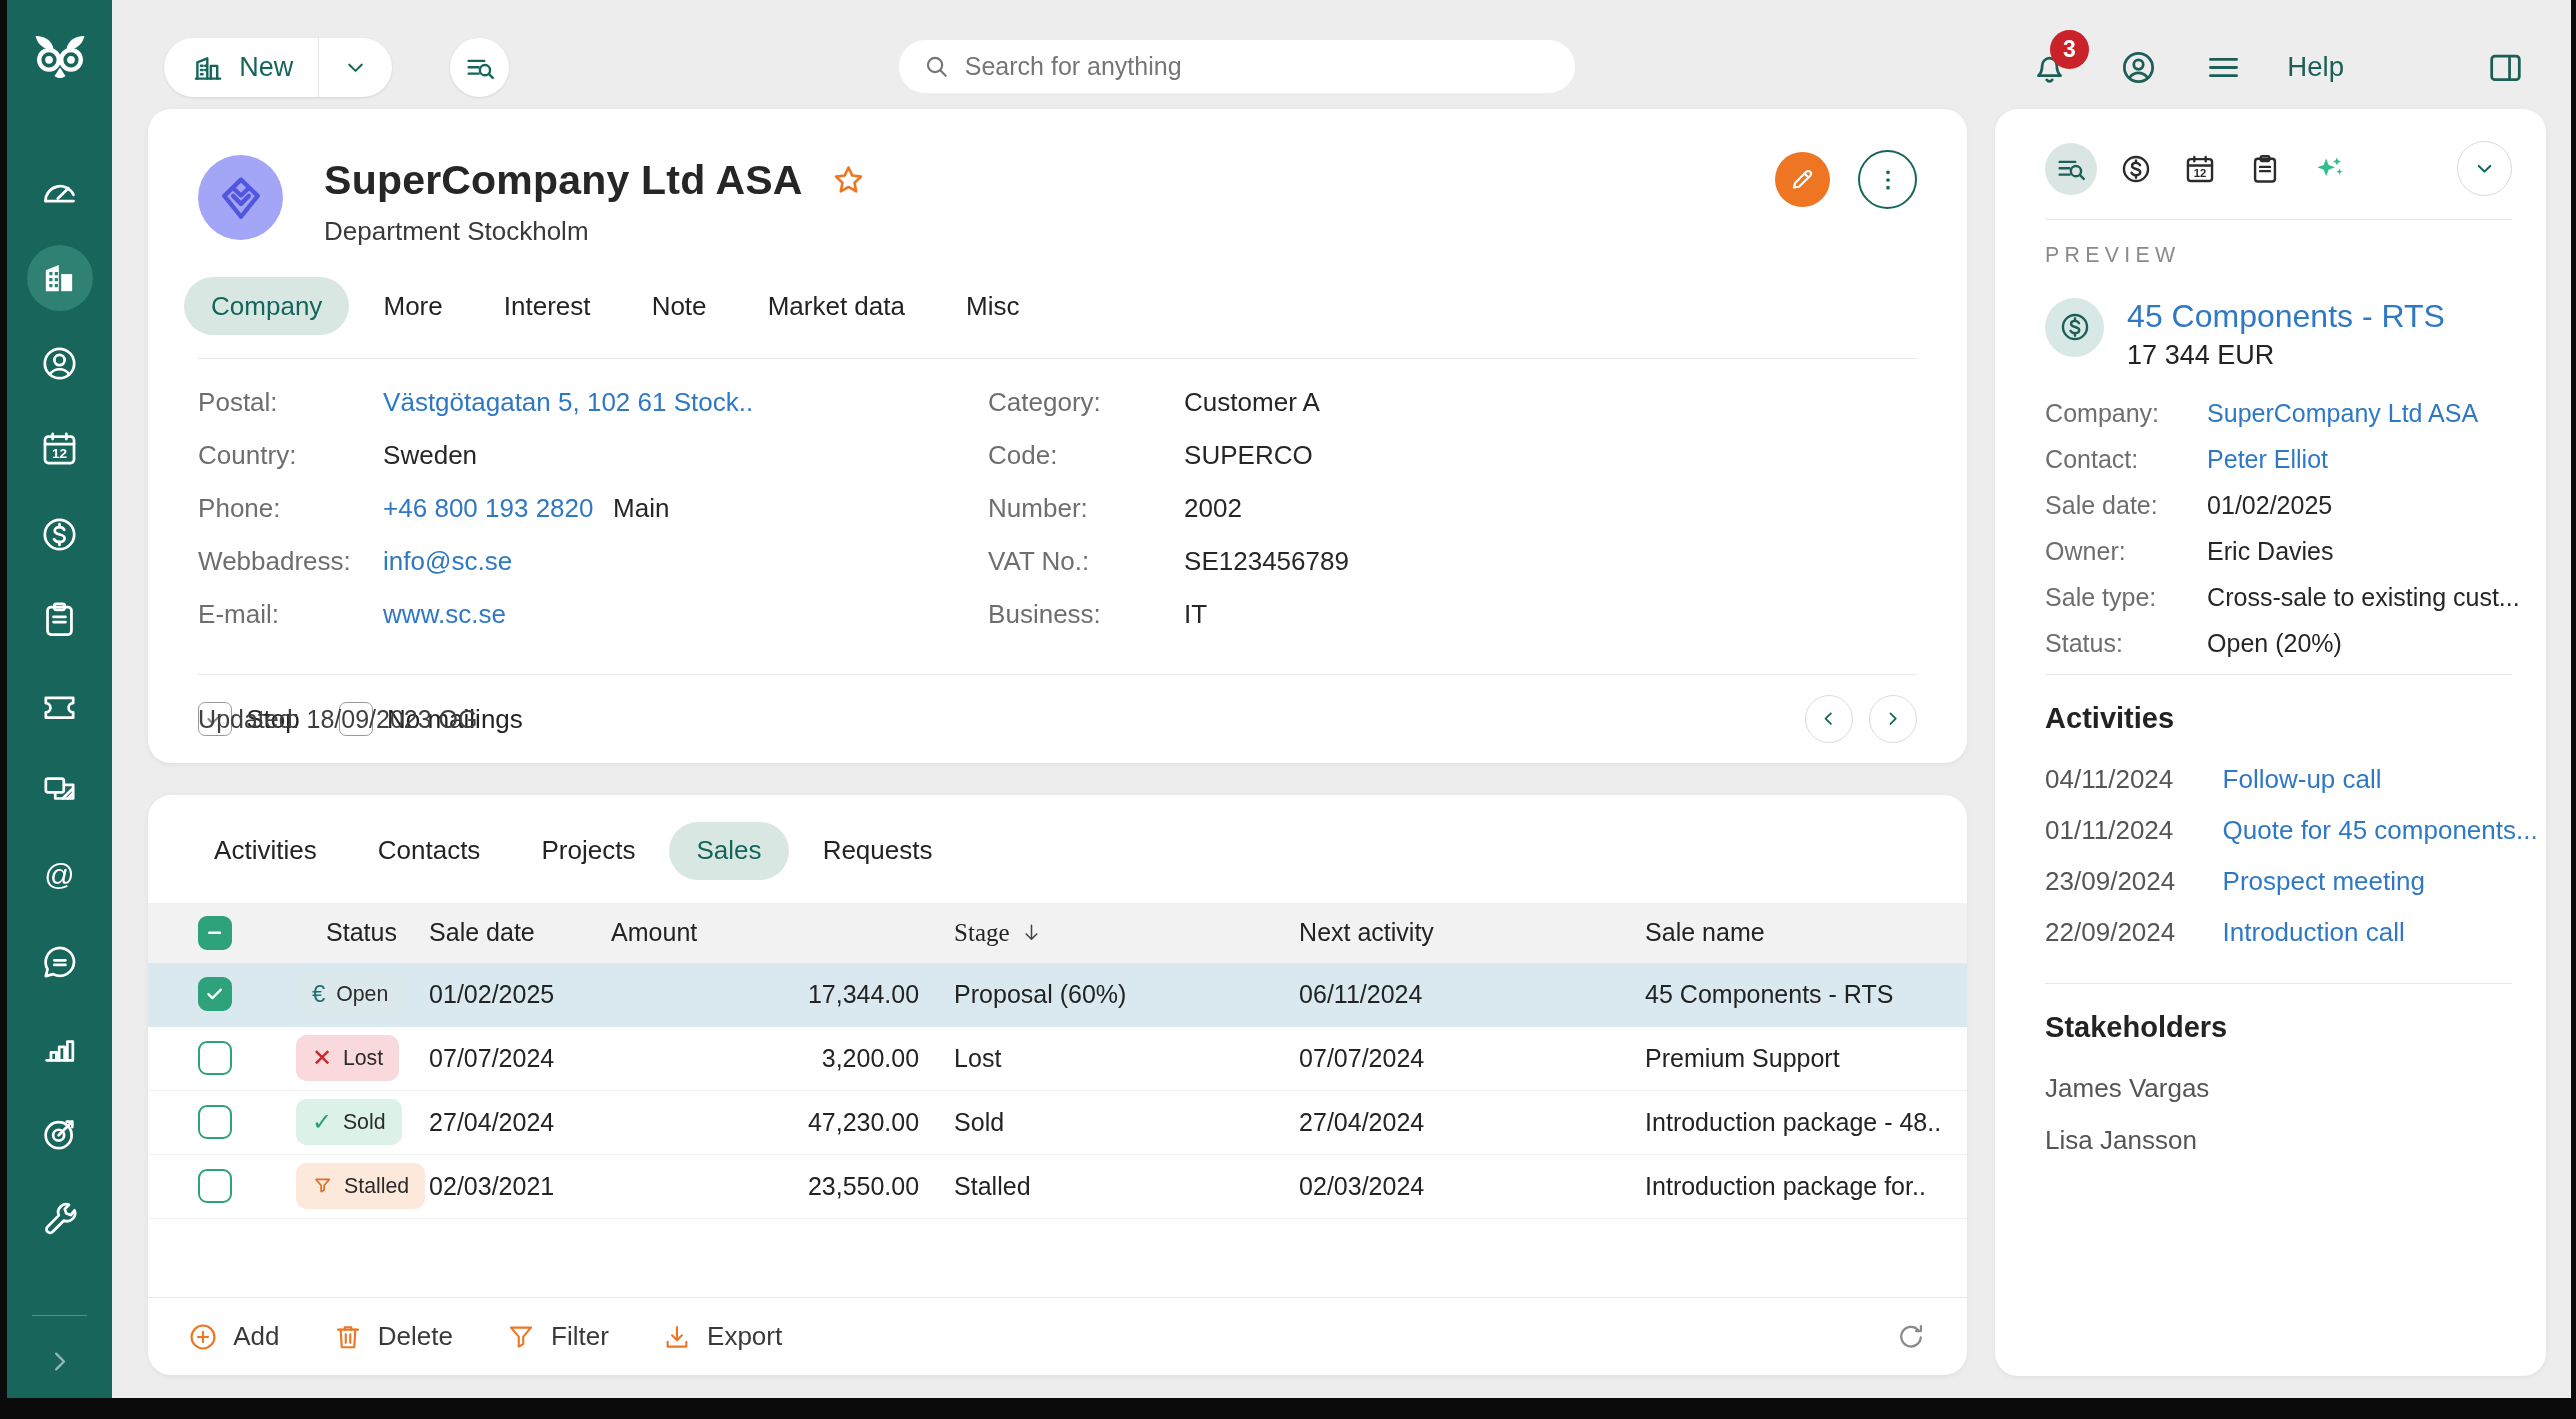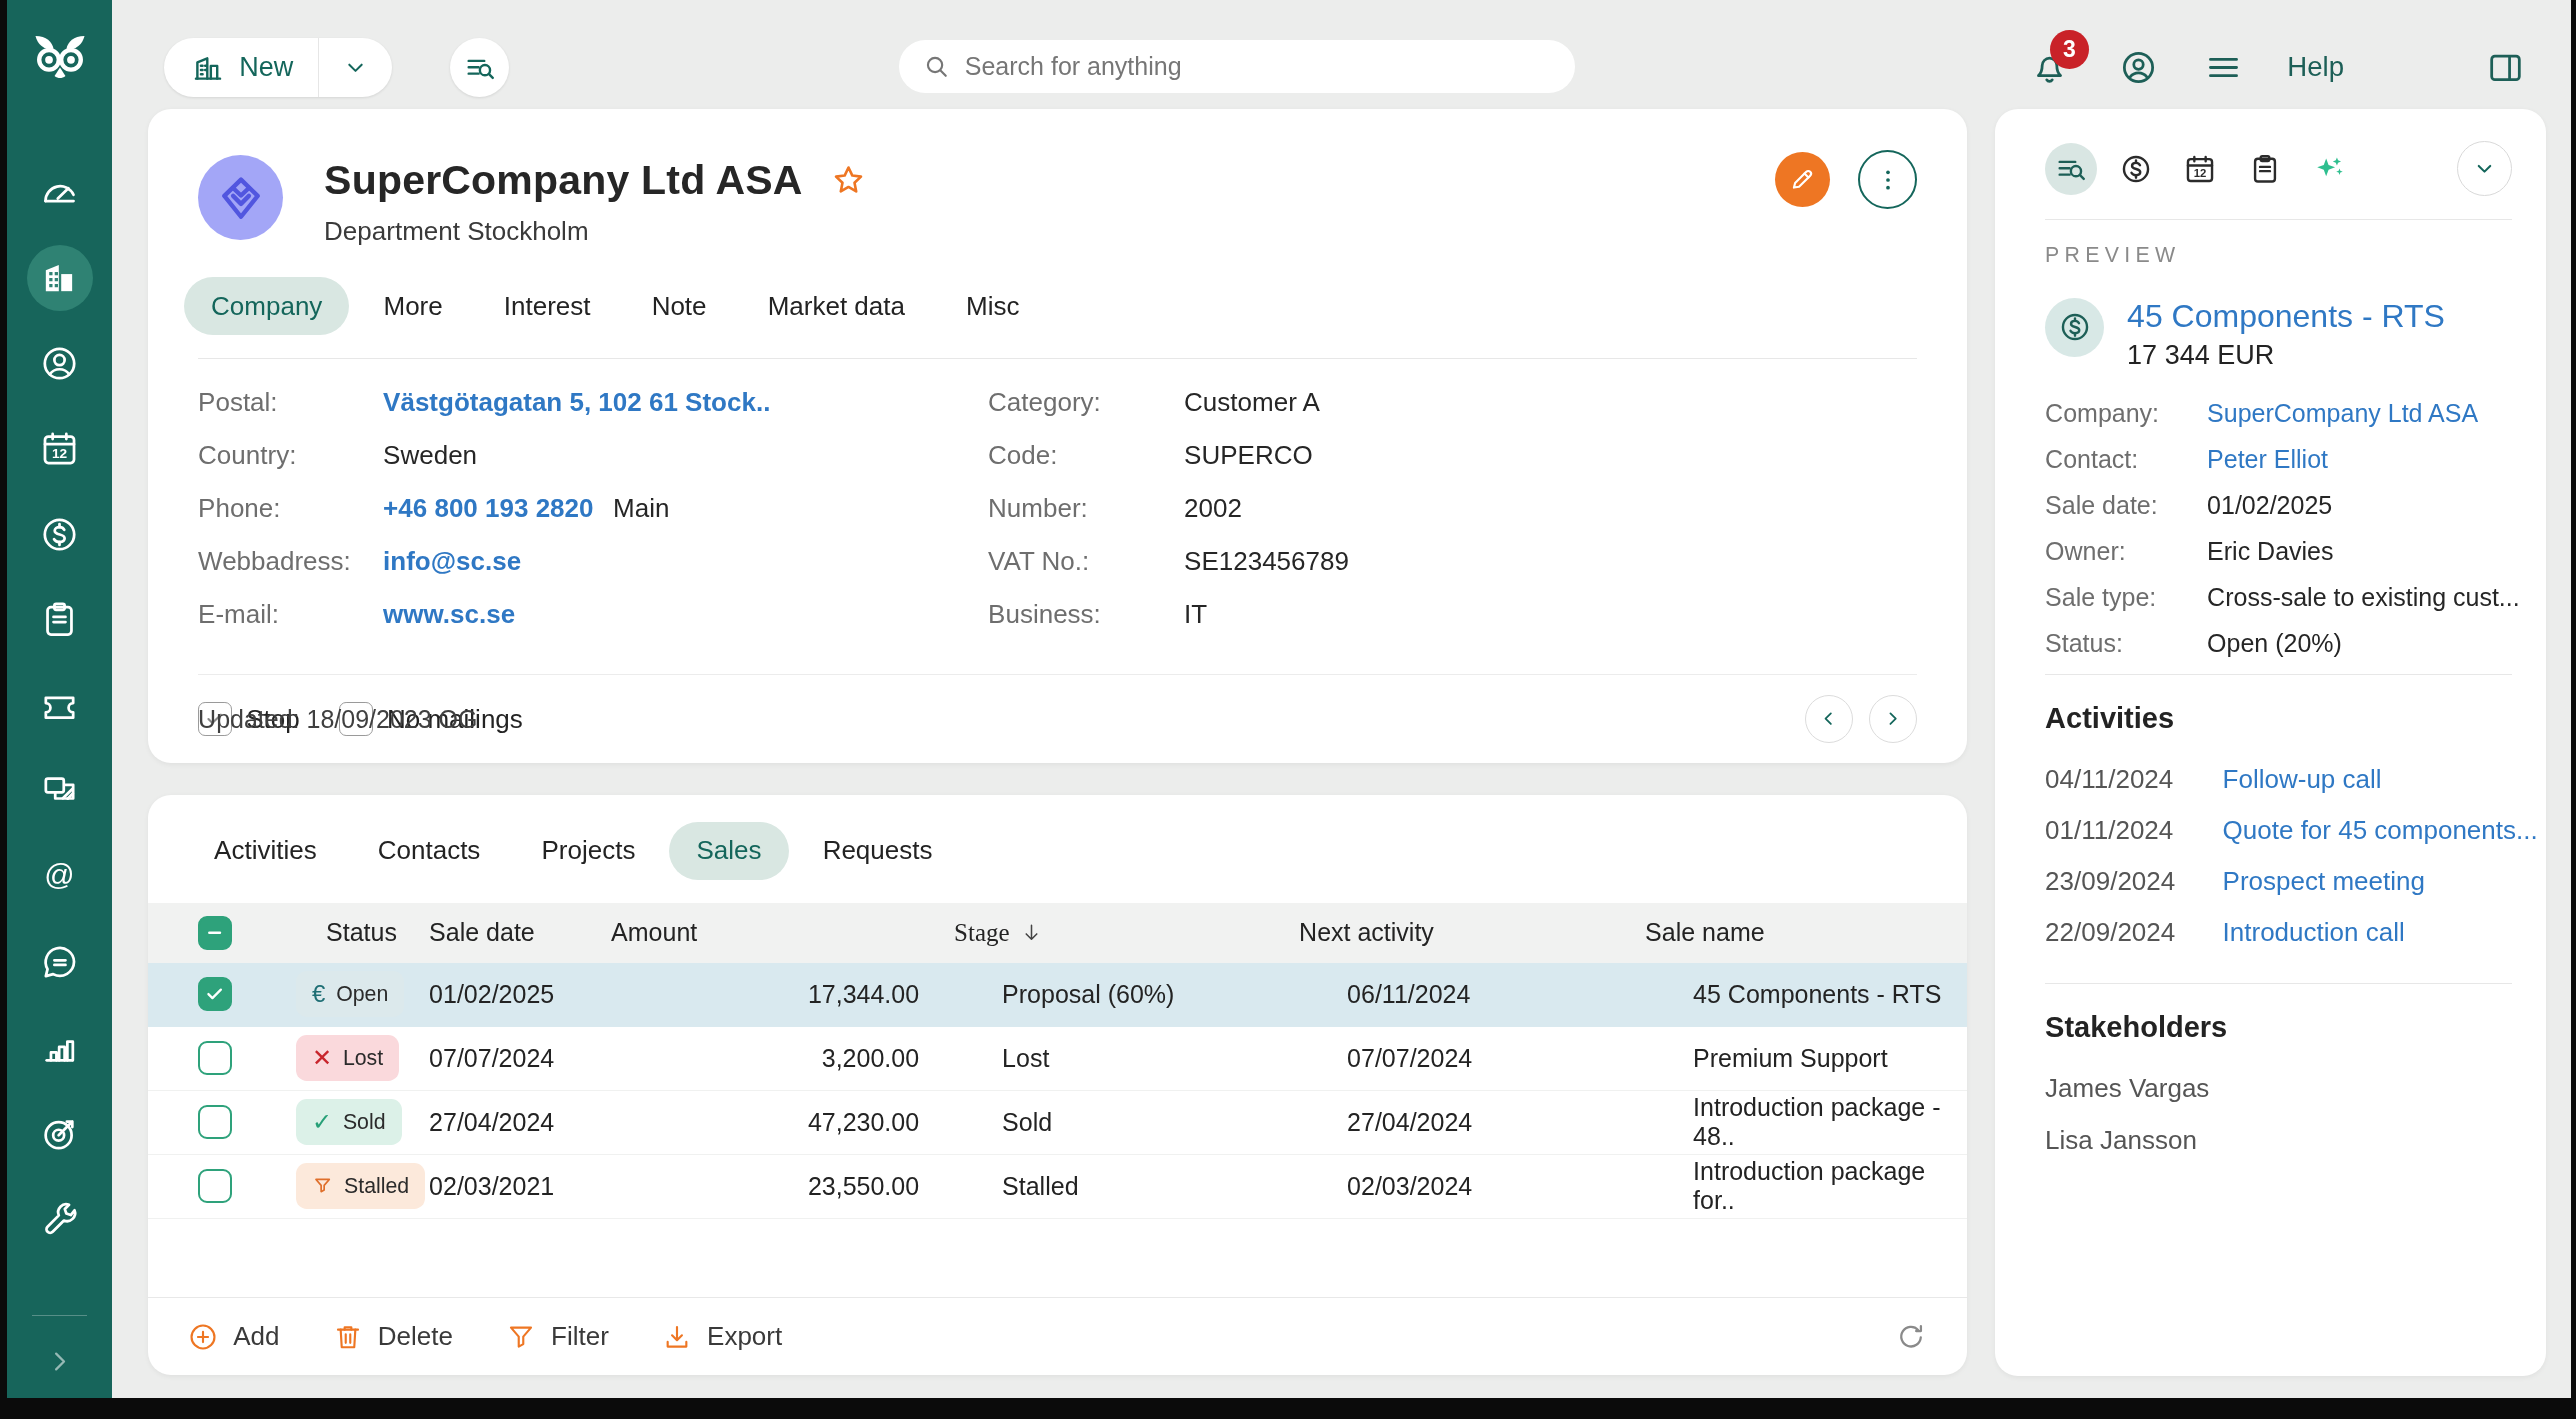--- a/index.html
+++ b/index.html
@@ -77,21 +77,21 @@
   .tab.active { background:var(--pill,#D9E7E2); color:var(--teal,#14665B); }
 
   .cc-div { height:0.9px; background:#e7e7e7; margin:23px 50px 0; }
   .cc-fields { display:flex; padding:28.5px 50px 0; }
   .fcol-left { width:790px; }
   .frow { display:flex; margin-bottom:23px; font-size:26px; line-height:30px; }
   .flabel { color:#6e6e6e; flex:0 0 auto; }
   .fcol-left .flabel { width:185px; }
   .fcol-right .flabel { width:196px; }
   .fvalue { color:#262626; }
-  .fvalue.link { color:var(--link,#2F78C4); cursor:pointer;font-weight:bold; }
+  .fvalue.link { color:var(--link,#2F78C4); cursor:pointer; }
   .fsuffix { margin-left:19.6px; color:#262626; }
 
   .cc-footer { position:absolute; left:50px; right:50px; bottom:0; height:89px; border-top:0.9px solid #ececec; display:flex; align-items:center; }
   .check-row { display:flex; align-items:center; gap:14.2px; font-size:26px; color:#232323; cursor:pointer; }
   .check-row + .check-row { margin-left:39px; }
   .gray-cb { width:34px; height:34px; border:1.8px solid #9a9a9a; border-radius:7.1px; background:#fff; display:flex; align-items:center; justify-content:center; color:#8a8a8a; }
   .gray-cb svg { width:21.3px; height:21.3px; display:none; }
   .gray-cb.checked svg { display:block; }
   .updated { position:absolute; left:0; right:0; text-align:left; color:#404040; font-size:25px; pointer-events:none; }
   .nav-chevrons { margin-left:auto; display:flex; gap:16px; }
@@ -102,21 +102,21 @@
   .dc-tabs { padding:27px 0 0 39px; }
   .grid-cols { display:grid; grid-template-columns:98px 133px 182px 308px 345px 346px 1fr; align-items:center; padding-left:50px; }
   .dc-headrow { margin-top:23px; height:60px; background:#F1F2F1; font-size:25px; color:#232323; }
   .h-status { padding-left:30px; }
   .h-stage,.h-next,.h-name { padding-left:35px; }
   .h-stage { display:flex; align-items:center; gap:10.7px;font-family:Liberation Serif, serif; }
   .h-stage svg { width:23px; height:23px; color:#444; }
   .trow { height:64px; border-bottom:1.8px solid #f0f1f0; font-size:25px; background:#fff; cursor:pointer; }
   .trow.selected { background:var(--row-selected,#D9E9EF); border-bottom-color:var(--row-selected,#D9E9EF); }
   .cell-amount { text-align:right; }
-  .cell-stage,.cell-next,.cell-name { padding-left:35px;margin-left:48px; }
+  .cell-stage,.cell-next,.cell-name { padding-left:35px; }
   .tcb { width:34px; height:34px; border-radius:9px; border:2.1px solid var(--checkbox,#2EA27B); background:#fff; display:flex; align-items:center; justify-content:center; color:#fff; cursor:pointer; }
   .tcb svg { width:21.3px; height:21.3px; }
   .tcb.checked, .tcb.ind { background:var(--checkbox,#2EA27B); }
   .badge { display:inline-flex; align-items:center; gap:10.7px; height:46px; padding:0 16px; border-radius:10.7px; font-size:21.3px; width:fit-content; color:#2b2b2b; }
   .badge .bi { font-size:24px; line-height:1; display:flex; align-items:center; }
   .badge .bi svg { width:21.3px; height:21.3px; }
   .badge-open { background:#DCE9EC; } .badge-open .bi { color:#1E6E74; }
   .badge-lost { background:#FAD9DC; } .badge-lost .bi { color:var(--status-lost,#C8252C); }
   .badge-sold { background:#DCF1E8; } .badge-sold .bi { color:var(--status-sold,#27A077); }
   .badge-stalled { background:#FCE9DB; } .badge-stalled .bi { color:var(--status-stalled,#DF6F2B); }

